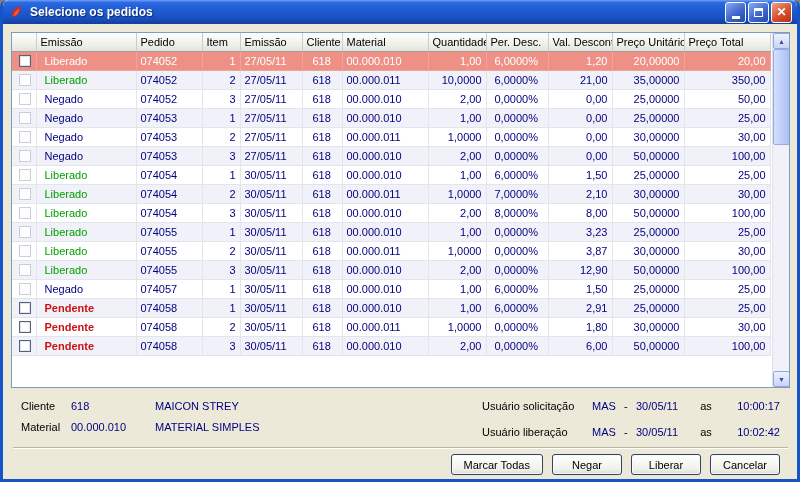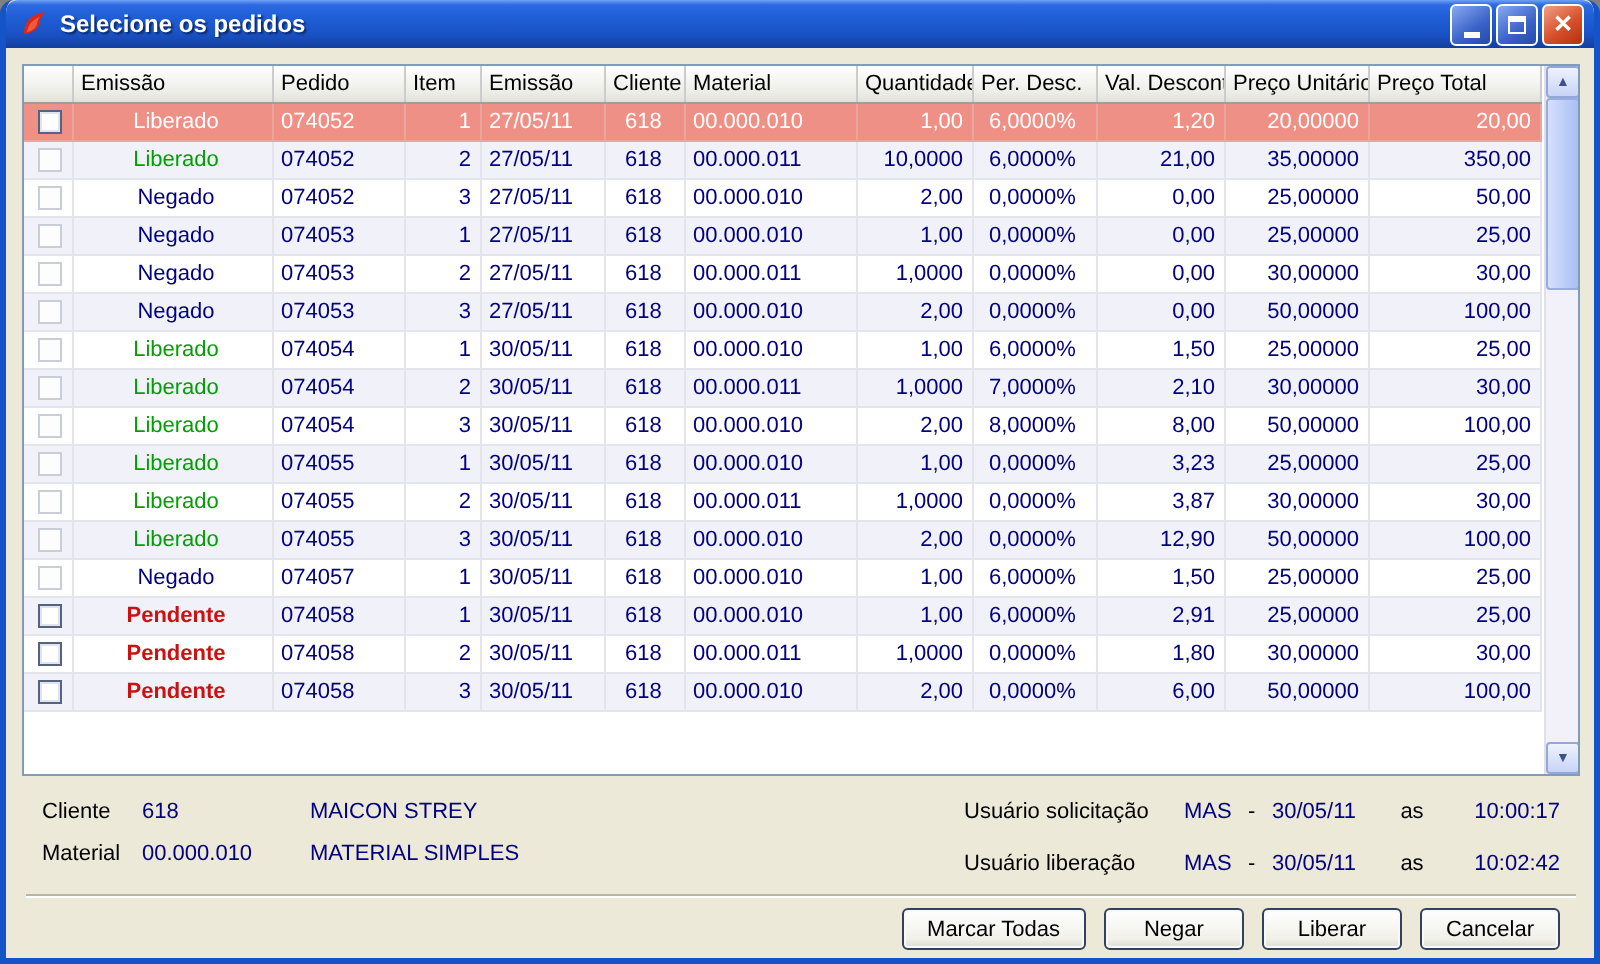--- a/index.html
+++ b/index.html
@@ -35,21 +35,21 @@
   th,td { overflow:hidden; white-space:nowrap; font-size:11px; }
   thead th {
     height:18px; font-weight:normal; text-align:left; padding:0 4px; color:#000;
     background:linear-gradient(#fefefe,#eeeee8 70%,#e2e2da);
     border-right:1px solid #cccccc; border-bottom:1px solid #9d9d9d;
   }
   tbody td { height:19px; padding:0 4px; color:#000080; border-right:1px solid #e4e4ec; border-bottom:1px solid #e4e4ec; }
   td.c-item,td.c-qtd,td.c-val,td.c-unit,td.c-tot { text-align:right; }
   td.c-per { padding-left:8px;margin-top:36px; }
   td.c-cli { padding-left:10px; }
-  td.c-sit { padding-left:8px;text-align:center; }
+  td.c-sit { padding-left:8px; }
   tr.alt td { background:#f1f1f9; }
   tr.liberado td.c-sit { color:#00a000; }
   tr.pendente td.c-sit { color:#cc1111; font-weight:bold; }
   tr.selected td { background:#ef9086; color:#fff; border-color:#eaa69c; }
   tr.selected td.c-sit { color:#fff; }
   .checkbox { display:inline-block; width:12px; height:12px; margin:3px 0 0 3px; background:#fdfdfd; }
   .checkbox.flat { border:1px solid #c9cdd8; }
   .checkbox.active { border:1px solid #55637e; box-shadow:inset 0 0 0 1px #dfe5ef; background:#fff; }
 
   

